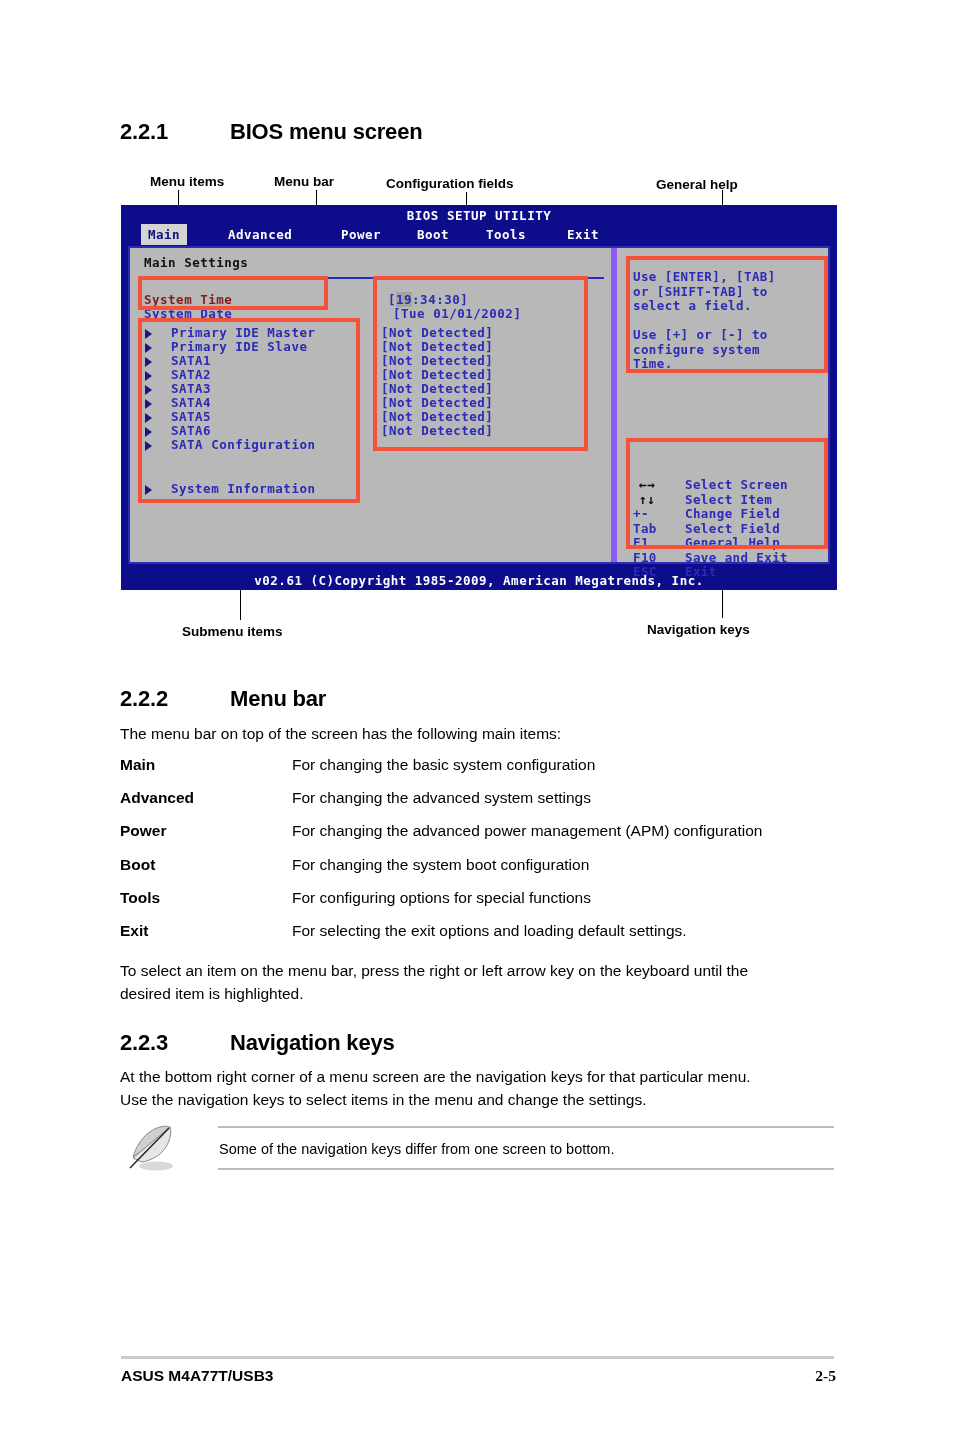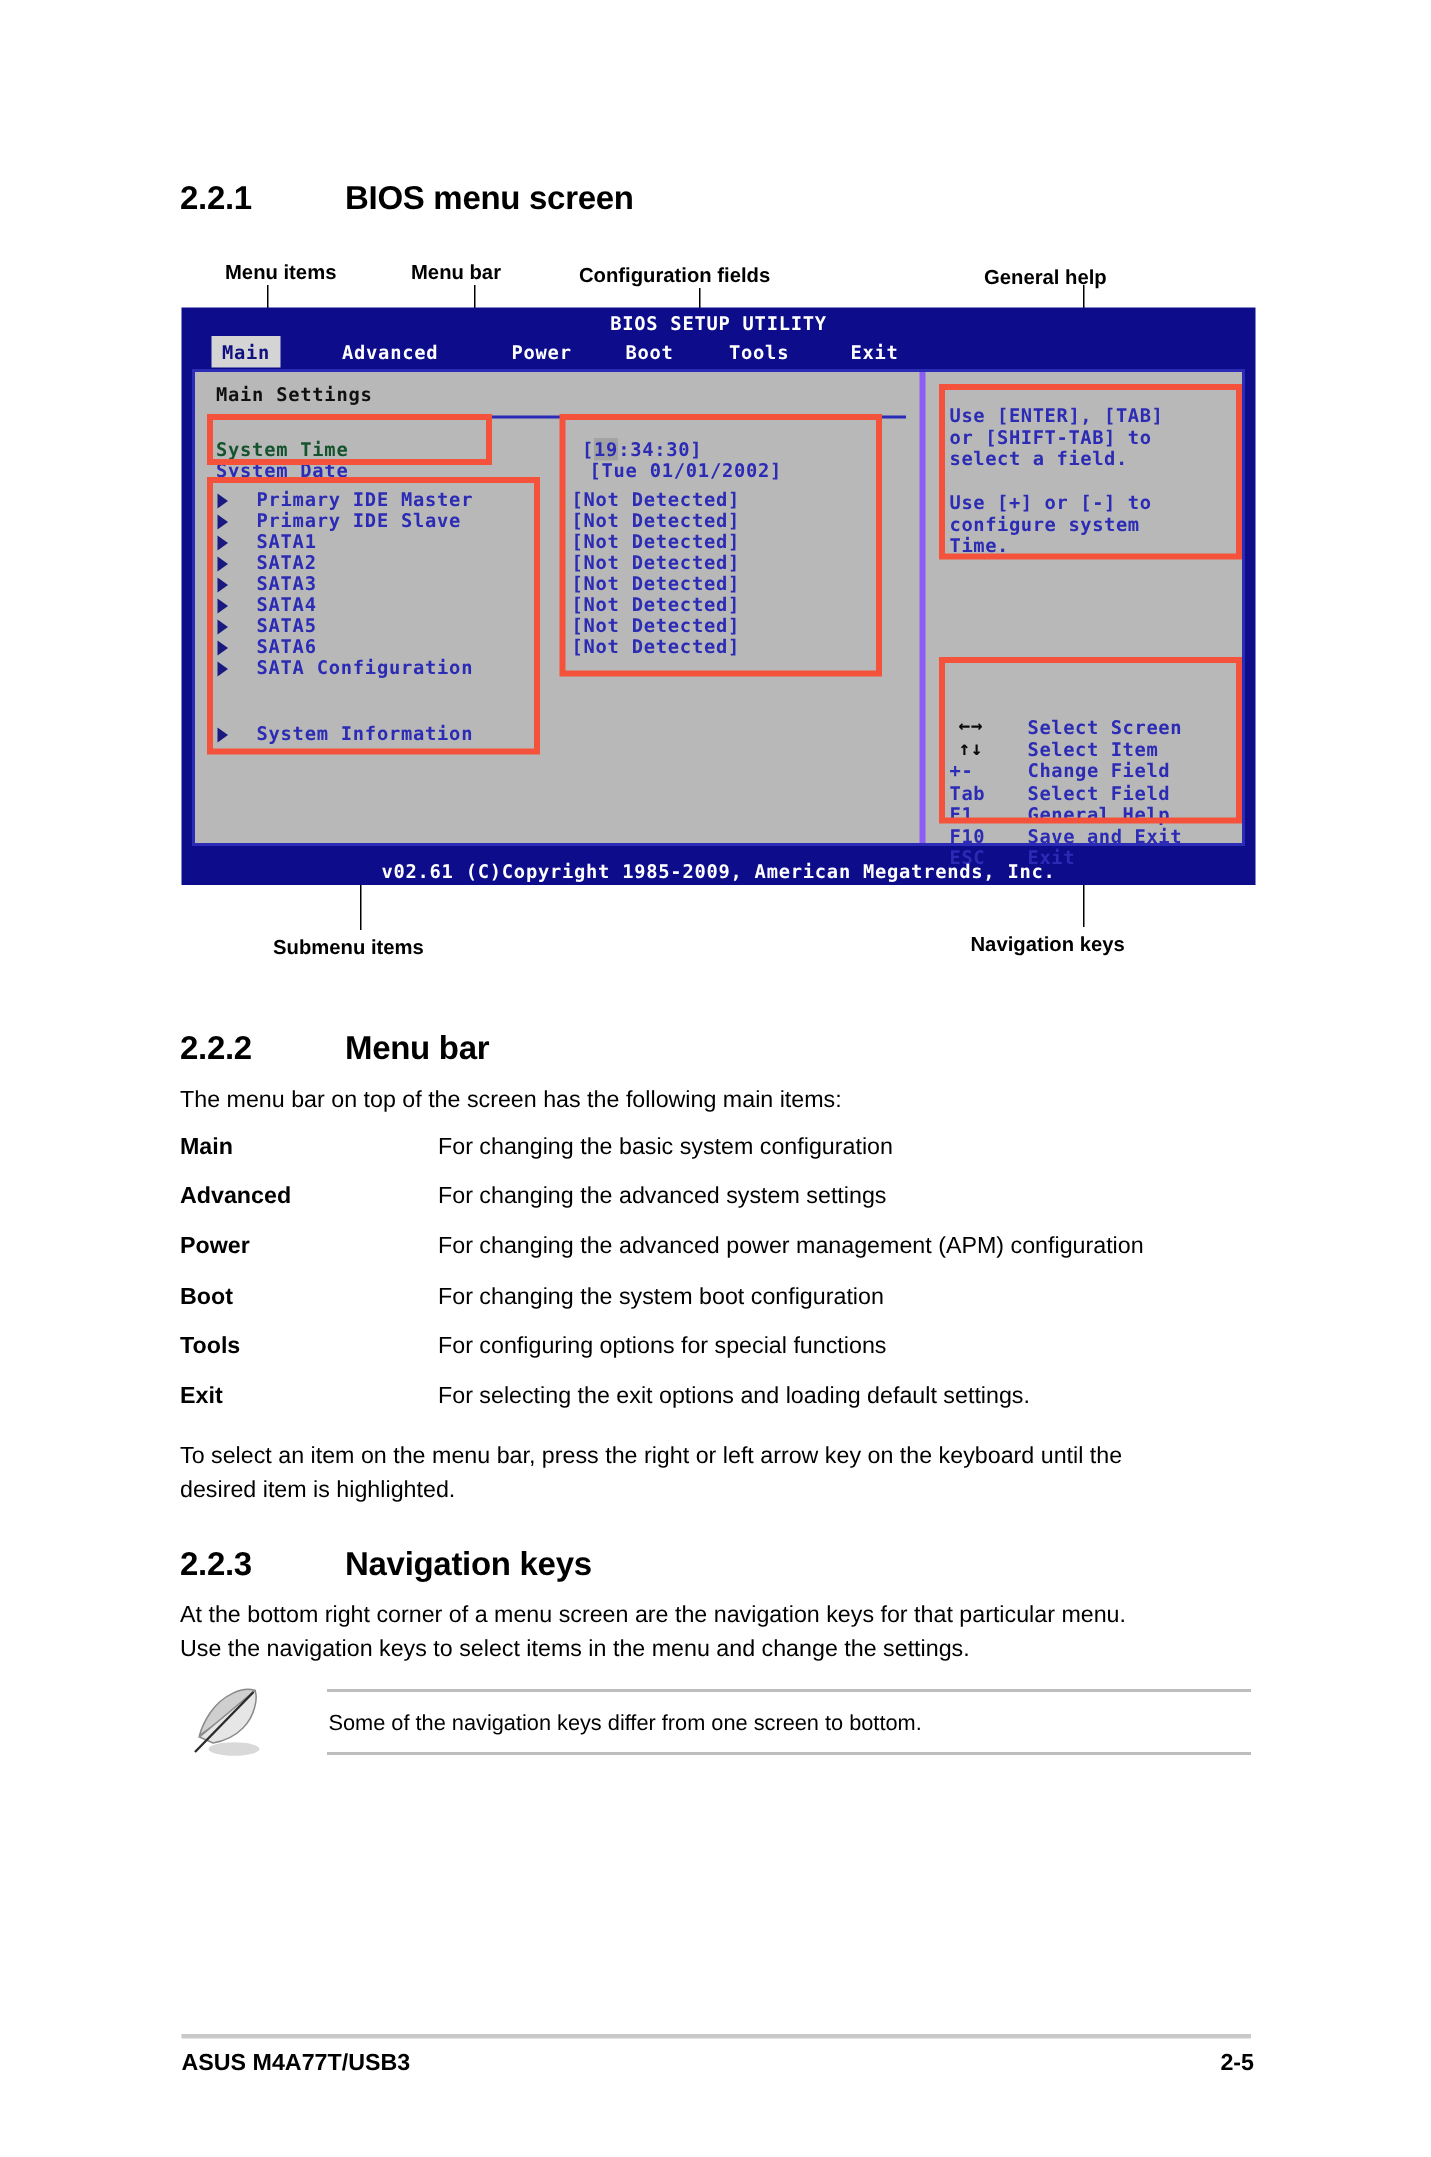--- a/index.html
+++ b/index.html
@@ -93,21 +93,21 @@
   .bios-body {
     position:absolute;
     left:7px; top:41px;
     width:702px; height:318px;
     background:#b8b8b8;
     border:2px solid #2b2bb5;
   }
   .panel-left {
     position:absolute; left:0; top:0;
     width:487px; height:100%;
-    border-right:4px solid #8b5cf6;
+    border-right:6px solid #8b5cf6;
   }
   .panel-right {
     position:absolute; left:489px; top:0; right:0; height:100%;
   }
   .mainsettings {
     position:absolute; left:14px; top:7px;
     color:#101010;
     font-size:12.5px;
     font-weight:bold;
     letter-spacing:0.5px;
@@ -118,21 +118,21 @@
   }
 
   .row {
     position:absolute;
     font-size:12.5px;
     font-weight:bold;
     letter-spacing:0.5px;
     color:#2b2bb5;
     white-space:nowrap;
   }
-  .row.sel { color:#14532d; }
+  .row.sel { color:#7f1d1d; }
   .tri {
     position:absolute;
     width:0;height:0;
     border-left:7px solid #191980;
     border-top:5px solid transparent;
     border-bottom:5px solid transparent;
   }
   .val {
     position:absolute;
     font-size:12.5px;
@@ -189,21 +189,21 @@
   .note-line { position:absolute; background:#bdbdbd; height:1.5px; }
   .note-text {
     position:absolute;
     font-size:14.5px;
   }
   .feather { position:absolute; }
 
   
   .footer-rule { position:absolute; left:121px; top:1356px; width:713px; height:3px; background:#c9c9c9; }
   .footer-left { position:absolute; left:121px; top:1367px; font-size:15.5px; font-weight:bold; }
-  .footer-right { position:absolute; right:118px; top:1367px; font-size:15.5px; font-weight:bold; }
+  .footer-right { position:absolute; right:118px; top:1367px; font-size:15.5px; font-weight:bold;font-family:Liberation Serif, serif; }
 </style>
 </head>
 <body>
 
 <div class="page">
 
   <div class="h3" style="left:120px; top:119px;">
     <span class="num">2.2.1</span><span>BIOS menu screen</span>
   </div>
 

